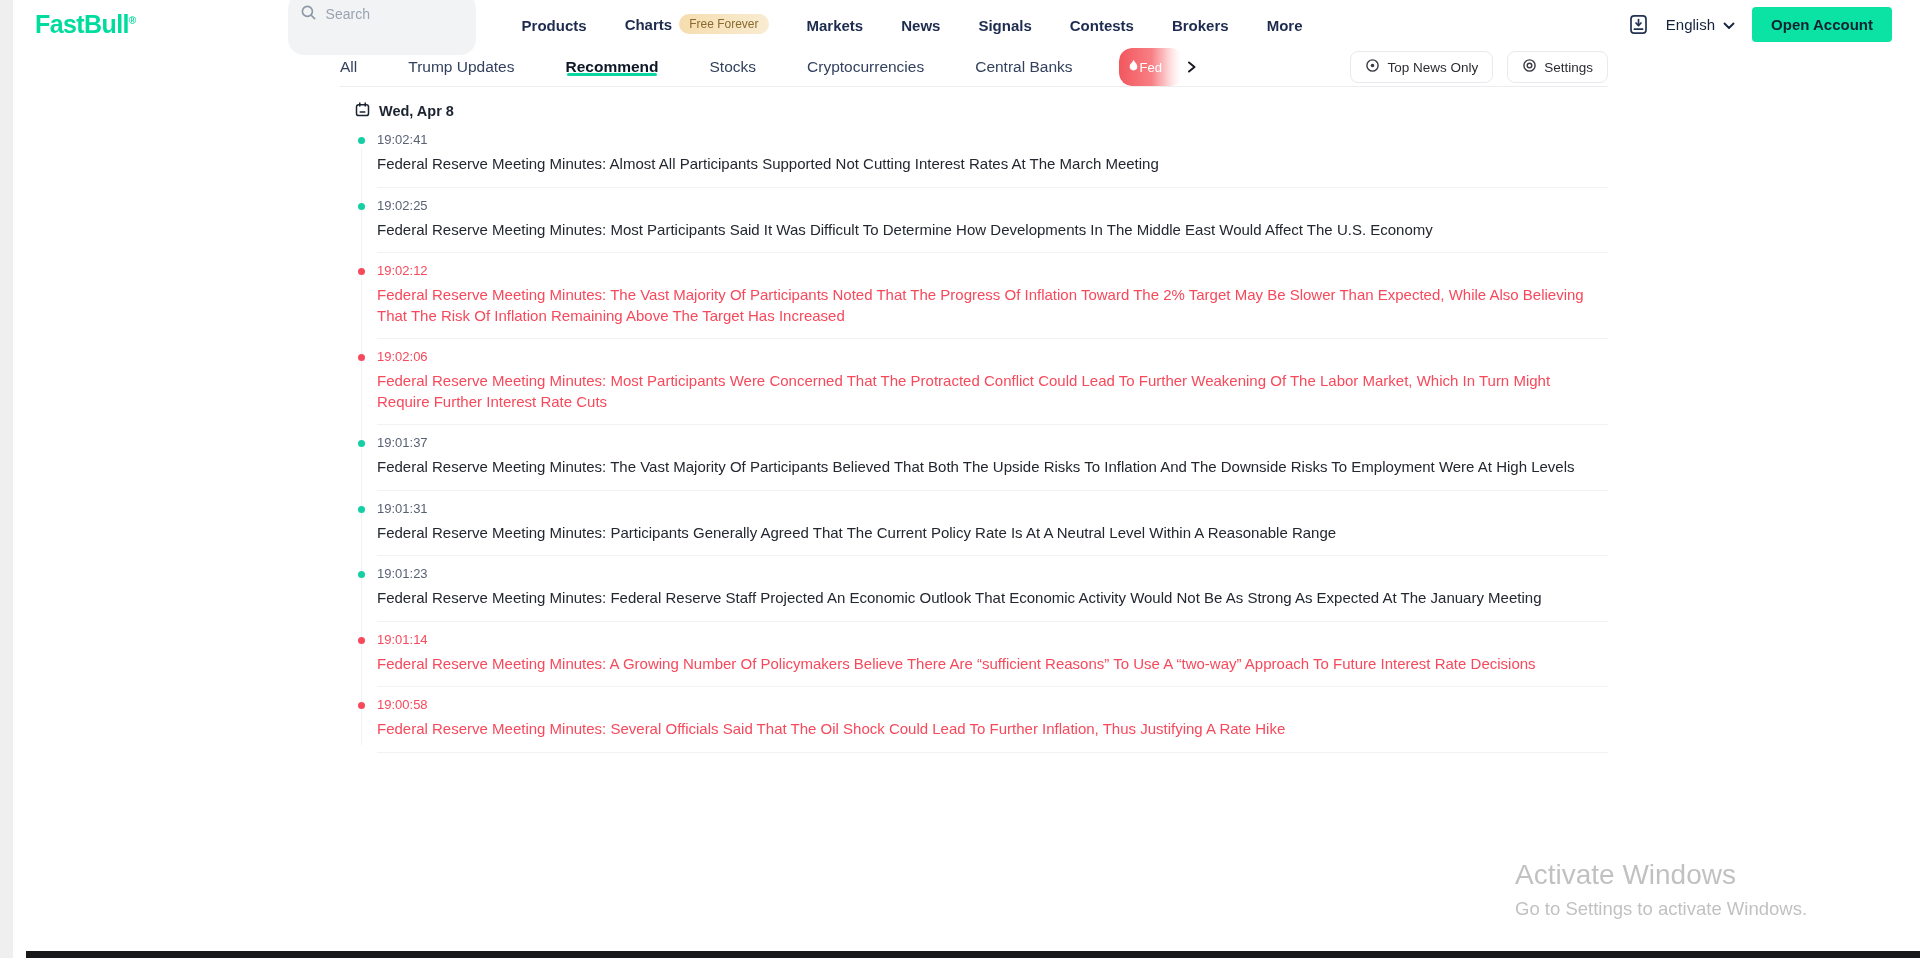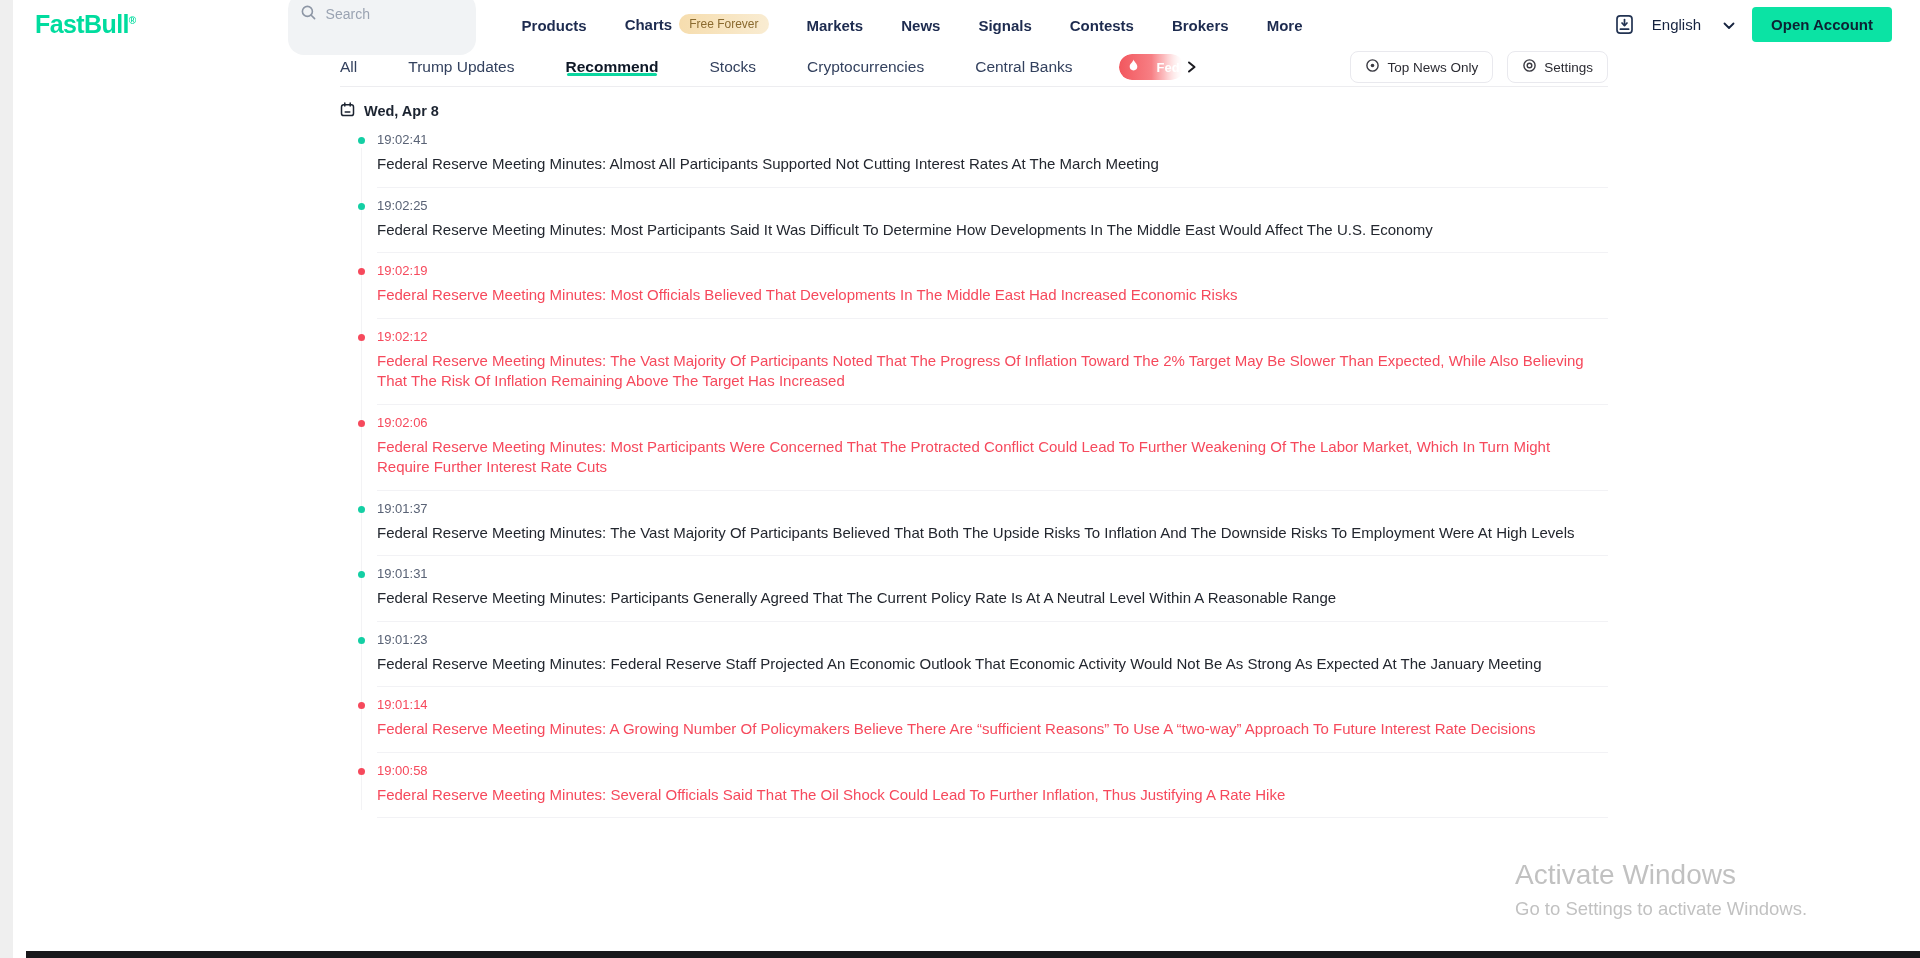--- a/index.html
+++ b/index.html
@@ -13,38 +13,38 @@
   .logo sup{font-size:10px;vertical-align:super;}
   .searchbox{margin-left:152px;width:162px;height:38px;background:#f1f3f5;border-radius:16px;display:flex;align-items:flex-start;padding:12px 13px;gap:8px;}
   .searchbox svg{flex:0 0 auto;}
   .searchbox input{background:transparent;border:none;outline:none;font-size:14px;color:#5b6472;width:100%;font-family:"Liberation Sans",sans-serif;}
   .searchbox input::placeholder{color:#9aa3b2;}
   .mainnav{display:flex;align-items:flex-end;margin-left:46px;gap:38px;}
   .nav-item{display:flex;align-items:center;font-size:15px;font-weight:600;color:#1d2b4f;cursor:pointer;white-space:nowrap;}
   .badge-free{background:linear-gradient(90deg,#f6ddae,#f9ecd2);color:#8a6a2f;font-size:12px;font-weight:400;padding:3px 10px;border-radius:12px;margin-left:7px;}
   .right-cluster{margin-left:auto;display:flex;align-items:center;gap:17px;margin-right:28px;}
   .icon-btn{display:flex;align-items:center;cursor:pointer;}
-  .lang{display:flex;align-items:flex-start;gap:22px;font-size:15px;font-weight:500;color:#16233f;cursor:pointer;}
+  .lang{display:flex;align-items:flex-start;gap:8px;font-size:15px;font-weight:500;color:#16233f;cursor:pointer;}
   .open-account{background:#0be3a4;color:#0c2233;font-size:15px;font-weight:700;padding:9px 19px;border-radius:4px;border:none;cursor:pointer;font-family:"Liberation Sans",sans-serif;white-space:nowrap;}
 
   
   .tabbar{display:flex;align-items:stretch;width:1268px;margin-left:327px;border-bottom:1px solid #ededf0;height:38px;}
   .tabs{display:flex;align-items:center;gap:51px;}
   .tab{position:relative;display:flex;align-items:center;font-size:15.5px;color:#33415e;cursor:pointer;white-space:nowrap;}
   .tab.active{color:#0e1726;font-weight:700;}
   .tab.active::after{content:"";position:absolute;left:2px;right:2px;bottom:0;height:3px;border-radius:2px;background:#0cd69f;}
-  .hot-tab{align-self:center;margin-left:46px;display:flex;align-items:center;gap:18px;height:26px;width:56px;padding-left:9px;border-radius:13px;background:linear-gradient(90deg,#f2575e 0%,#f98f93 70%,#ffd9d9 100%);color:#fff;font-size:13px;font-weight:700;cursor:pointer;overflow:hidden;
+  .hot-tab{align-self:center;margin-left:46px;display:flex;align-items:center;gap:1px;height:38px;width:56px;padding-left:9px;border-radius:13px;background:linear-gradient(90deg,#f2575e 0%,#f98f93 70%,#ffd9d9 100%);color:#fff;font-size:13px;font-weight:400;cursor:pointer;overflow:hidden;
     -webkit-mask-image:linear-gradient(90deg,#000 50%,transparent 97%);mask-image:linear-gradient(90deg,#000 50%,transparent 97%);}
   .more-arrow{align-self:center;margin-left:1px;display:flex;align-items:center;cursor:pointer;}
   .tab-controls{margin-left:auto;display:flex;align-items:center;gap:14px;}
   .pill-btn{display:flex;align-items:center;gap:7px;border:1px solid #e9e9ee;border-radius:8px;background:#fff;height:32px;padding:0 14px;font-size:13.5px;color:#2c2c33;font-weight:500;cursor:pointer;font-family:"Liberation Sans",sans-serif;white-space:nowrap;}
 
   
   .feed{width:1268px;margin-left:327px;padding-top:15px;}
-  .date-row{display:flex;align-items:center;gap:9px;font-size:14.5px;font-weight:700;color:#1b2330;margin-bottom:2px;}
+  .date-row{display:flex;align-items:center;gap:9px;margin-left:15px;font-size:14.5px;font-weight:700;color:#1b2330;margin-bottom:2px;}
   .feed-list{position:relative;}
   .feed-list::before{content:"";position:absolute;left:21px;top:26px;bottom:8px;width:1px;background:#f3f3f5;}
   .feed-item{position:relative;margin-left:37px;padding:10px 0 12px;border-bottom:1px solid #f2f2f5;}
   .feed-item .dot{position:absolute;left:-19px;top:15px;width:7px;height:7px;border-radius:50%;background:#14cfa4;}
   .feed-item .time{font-size:13px;color:#596275;margin-bottom:7px;}
   .feed-item .headline{font-size:15px;color:#23272f;line-height:20.5px;max-width:1218px;cursor:pointer;}
   .feed-item.red .dot{background:#f6495c;}
   .feed-item.red .time,.feed-item.red .headline{color:#f6495c;}
 
   
@@ -206,25 +206,20 @@
     <div class="time">19:02:41</div>
     <div class="headline">Federal Reserve Meeting Minutes: Almost All Participants Supported Not Cutting Interest Rates At The March Meeting</div>
   </div>
         <div class="feed-item">
     <span class="dot"></span>
     <div class="time">19:02:25</div>
     <div class="headline">Federal Reserve Meeting Minutes: Most Participants Said It Was Difficult To Determine How Developments In The Middle East Would Affect The U.S. Economy</div>
   </div>
         <div class="feed-item red">
     <span class="dot"></span>
-    <div class="time">19:02:19</div>
-    <div class="headline">Federal Reserve Meeting Minutes: Most Officials Believed That Developments In The Middle East Had Increased Economic Risks</div>
-  </div>
-        <div class="feed-item red">
-    <span class="dot"></span>
     <div class="time">19:02:12</div>
     <div class="headline">Federal Reserve Meeting Minutes: The Vast Majority Of Participants Noted That The Progress Of Inflation Toward The 2% Target May Be Slower Than Expected, While Also Believing That The Risk Of Inflation Remaining Above The Target Has Increased</div>
   </div>
         <div class="feed-item red">
     <span class="dot"></span>
     <div class="time">19:02:06</div>
     <div class="headline">Federal Reserve Meeting Minutes: Most Participants Were Concerned That The Protracted Conflict Could Lead To Further Weakening Of The Labor Market, Which In Turn Might Require Further Interest Rate Cuts</div>
   </div>
         <div class="feed-item">
     <span class="dot"></span>

